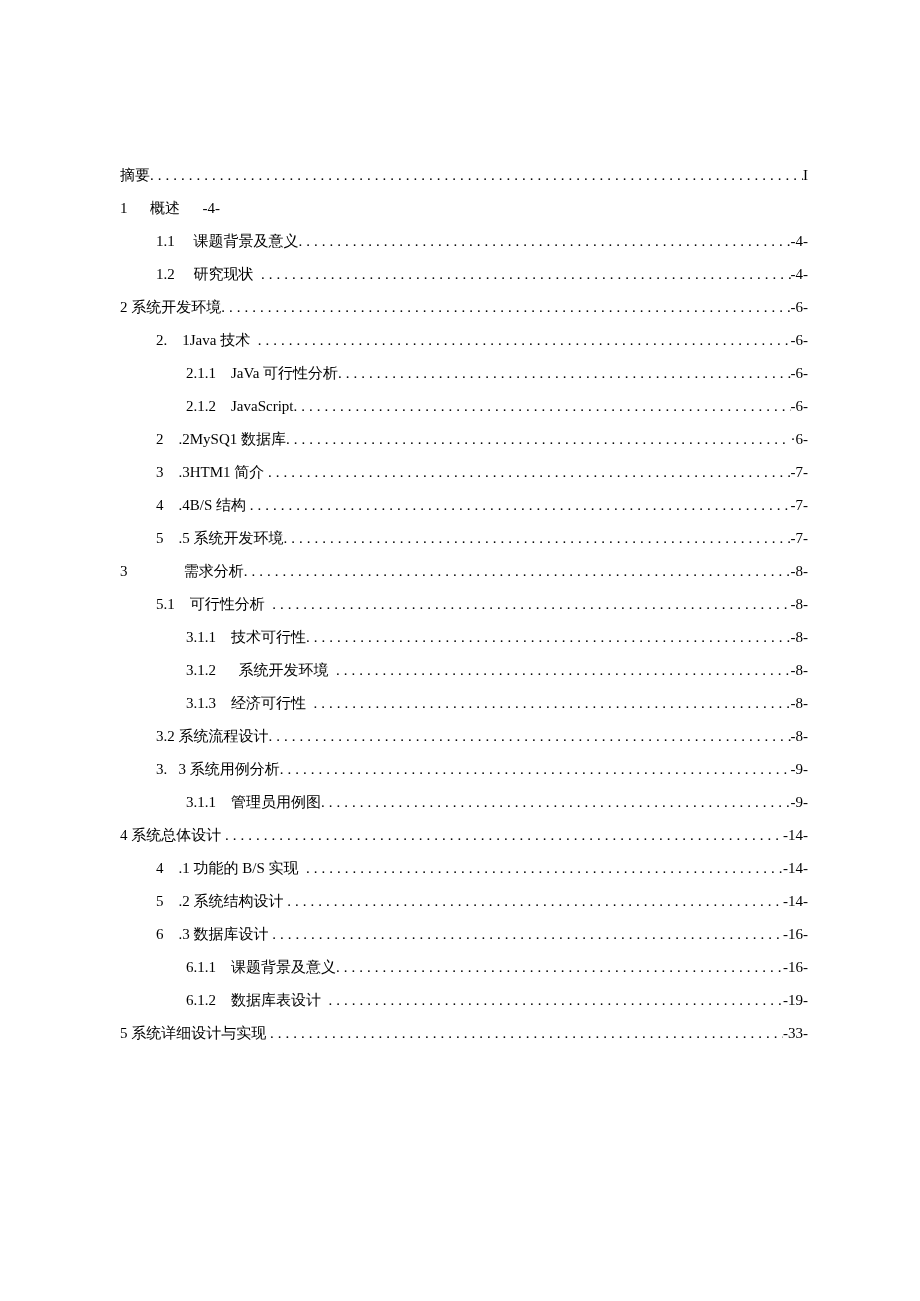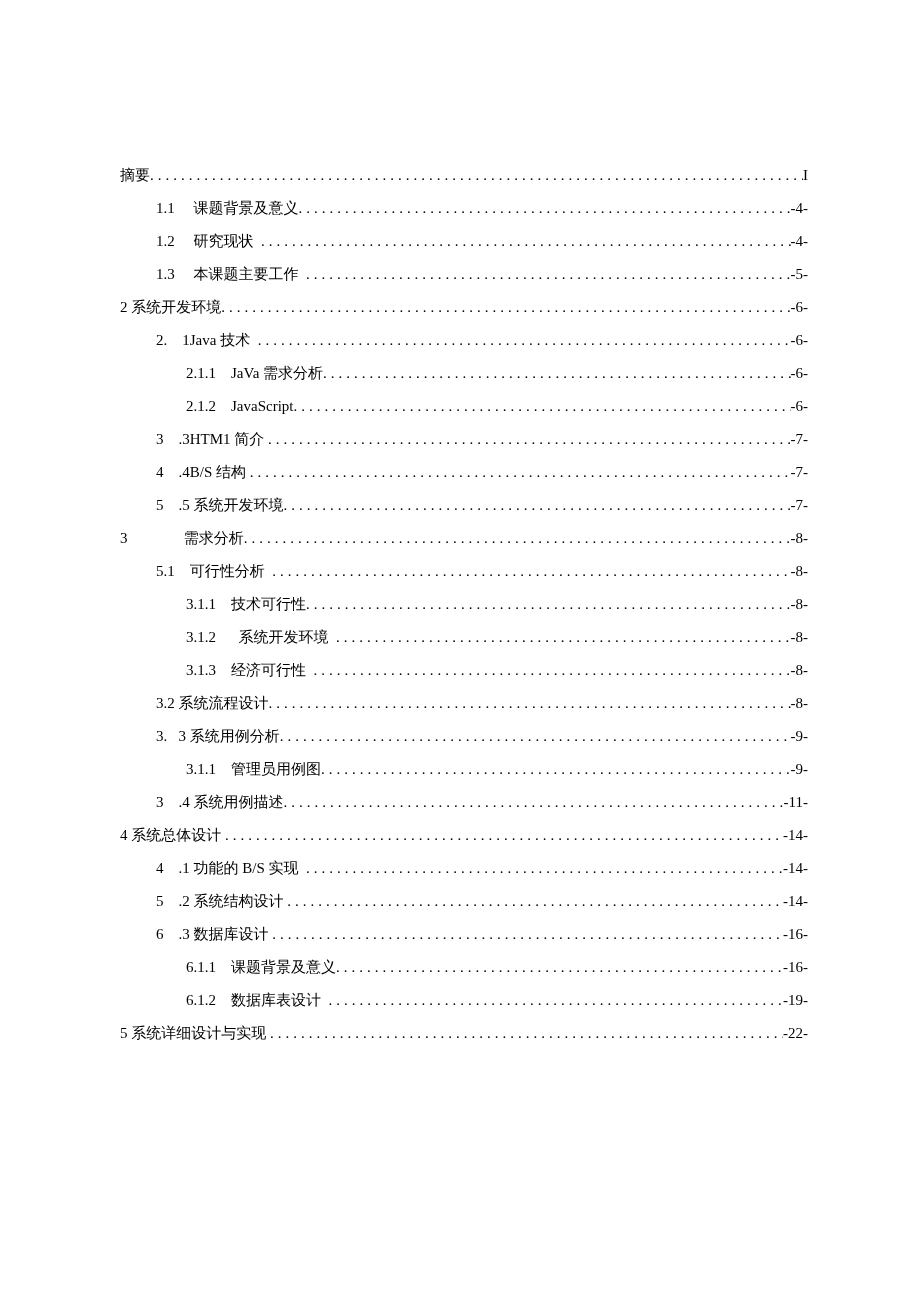--- a/index.html
+++ b/index.html
@@ -48,54 +48,59 @@
 </head>
 <body>
 <div class="page">
 
 <div id="toc-container">
       <div class="toc-line indent0">
         <span class="toc-label">摘要</span>
         <span class="toc-dots"></span>
         <span class="toc-page">I</span>
       </div>
+      <div class="toc-line indent0 no-leader">
+        <span class="toc-label">1      概述      -4-</span>
+        <span class="toc-dots"></span>
+        <span class="toc-page"></span>
+      </div>
       <div class="toc-line indent1">
         <span class="toc-label">1.1     课题背景及意义</span>
         <span class="toc-dots"></span>
         <span class="toc-page">-4-</span>
       </div>
       <div class="toc-line indent1">
         <span class="toc-label">1.2     研究现状  </span>
         <span class="toc-dots"></span>
         <span class="toc-page">-4-</span>
-      </div>
-      <div class="toc-line indent1">
-        <span class="toc-label">1.3     本课题主要工作  </span>
-        <span class="toc-dots"></span>
-        <span class="toc-page">-5-</span>
       </div>
       <div class="toc-line indent0">
         <span class="toc-label">2 系统开发环境</span>
         <span class="toc-dots"></span>
         <span class="toc-page">-6-</span>
       </div>
       <div class="toc-line indent1">
         <span class="toc-label">2.    1Java 技术  </span>
         <span class="toc-dots"></span>
         <span class="toc-page">-6-</span>
       </div>
       <div class="toc-line indent2">
-        <span class="toc-label">2.1.1    JaVa 需求分析</span>
+        <span class="toc-label">2.1.1    JaVa 可行性分析</span>
         <span class="toc-dots"></span>
         <span class="toc-page">-6-</span>
       </div>
       <div class="toc-line indent2">
         <span class="toc-label">2.1.2    JavaScript</span>
         <span class="toc-dots"></span>
         <span class="toc-page">-6-</span>
+      </div>
+      <div class="toc-line indent1">
+        <span class="toc-label">2    .2MySQ1 数据库</span>
+        <span class="toc-dots"></span>
+        <span class="toc-page"> ·6-</span>
       </div>
       <div class="toc-line indent1">
         <span class="toc-label">3    .3HTM1 简介 </span>
         <span class="toc-dots"></span>
         <span class="toc-page">-7-</span>
       </div>
       <div class="toc-line indent1">
         <span class="toc-label">4    .4B/S 结构 </span>
         <span class="toc-dots"></span>
         <span class="toc-page">-7-</span>
@@ -138,25 +143,20 @@
       <div class="toc-line indent1">
         <span class="toc-label">3.   3 系统用例分析</span>
         <span class="toc-dots"></span>
         <span class="toc-page">-9-</span>
       </div>
       <div class="toc-line indent2">
         <span class="toc-label">3.1.1    管理员用例图</span>
         <span class="toc-dots"></span>
         <span class="toc-page">-9-</span>
       </div>
-      <div class="toc-line indent1">
-        <span class="toc-label">3    .4 系统用例描述</span>
-        <span class="toc-dots"></span>
-        <span class="toc-page">-11-</span>
-      </div>
       <div class="toc-line indent0">
         <span class="toc-label">4 系统总体设计 </span>
         <span class="toc-dots"></span>
         <span class="toc-page">-14-</span>
       </div>
       <div class="toc-line indent1">
         <span class="toc-label">4    .1 功能的 B/S 实现  </span>
         <span class="toc-dots"></span>
         <span class="toc-page">-14-</span>
       </div>
@@ -176,17 +176,17 @@
         <span class="toc-page">-16-</span>
       </div>
       <div class="toc-line indent2">
         <span class="toc-label">6.1.2    数据库表设计  </span>
         <span class="toc-dots"></span>
         <span class="toc-page">-19-</span>
       </div>
       <div class="toc-line indent0">
         <span class="toc-label">5 系统详细设计与实现 </span>
         <span class="toc-dots"></span>
-        <span class="toc-page">-22-</span>
+        <span class="toc-page">-33-</span>
       </div>
     </div>
 
 </div>
 
 </body></html>

